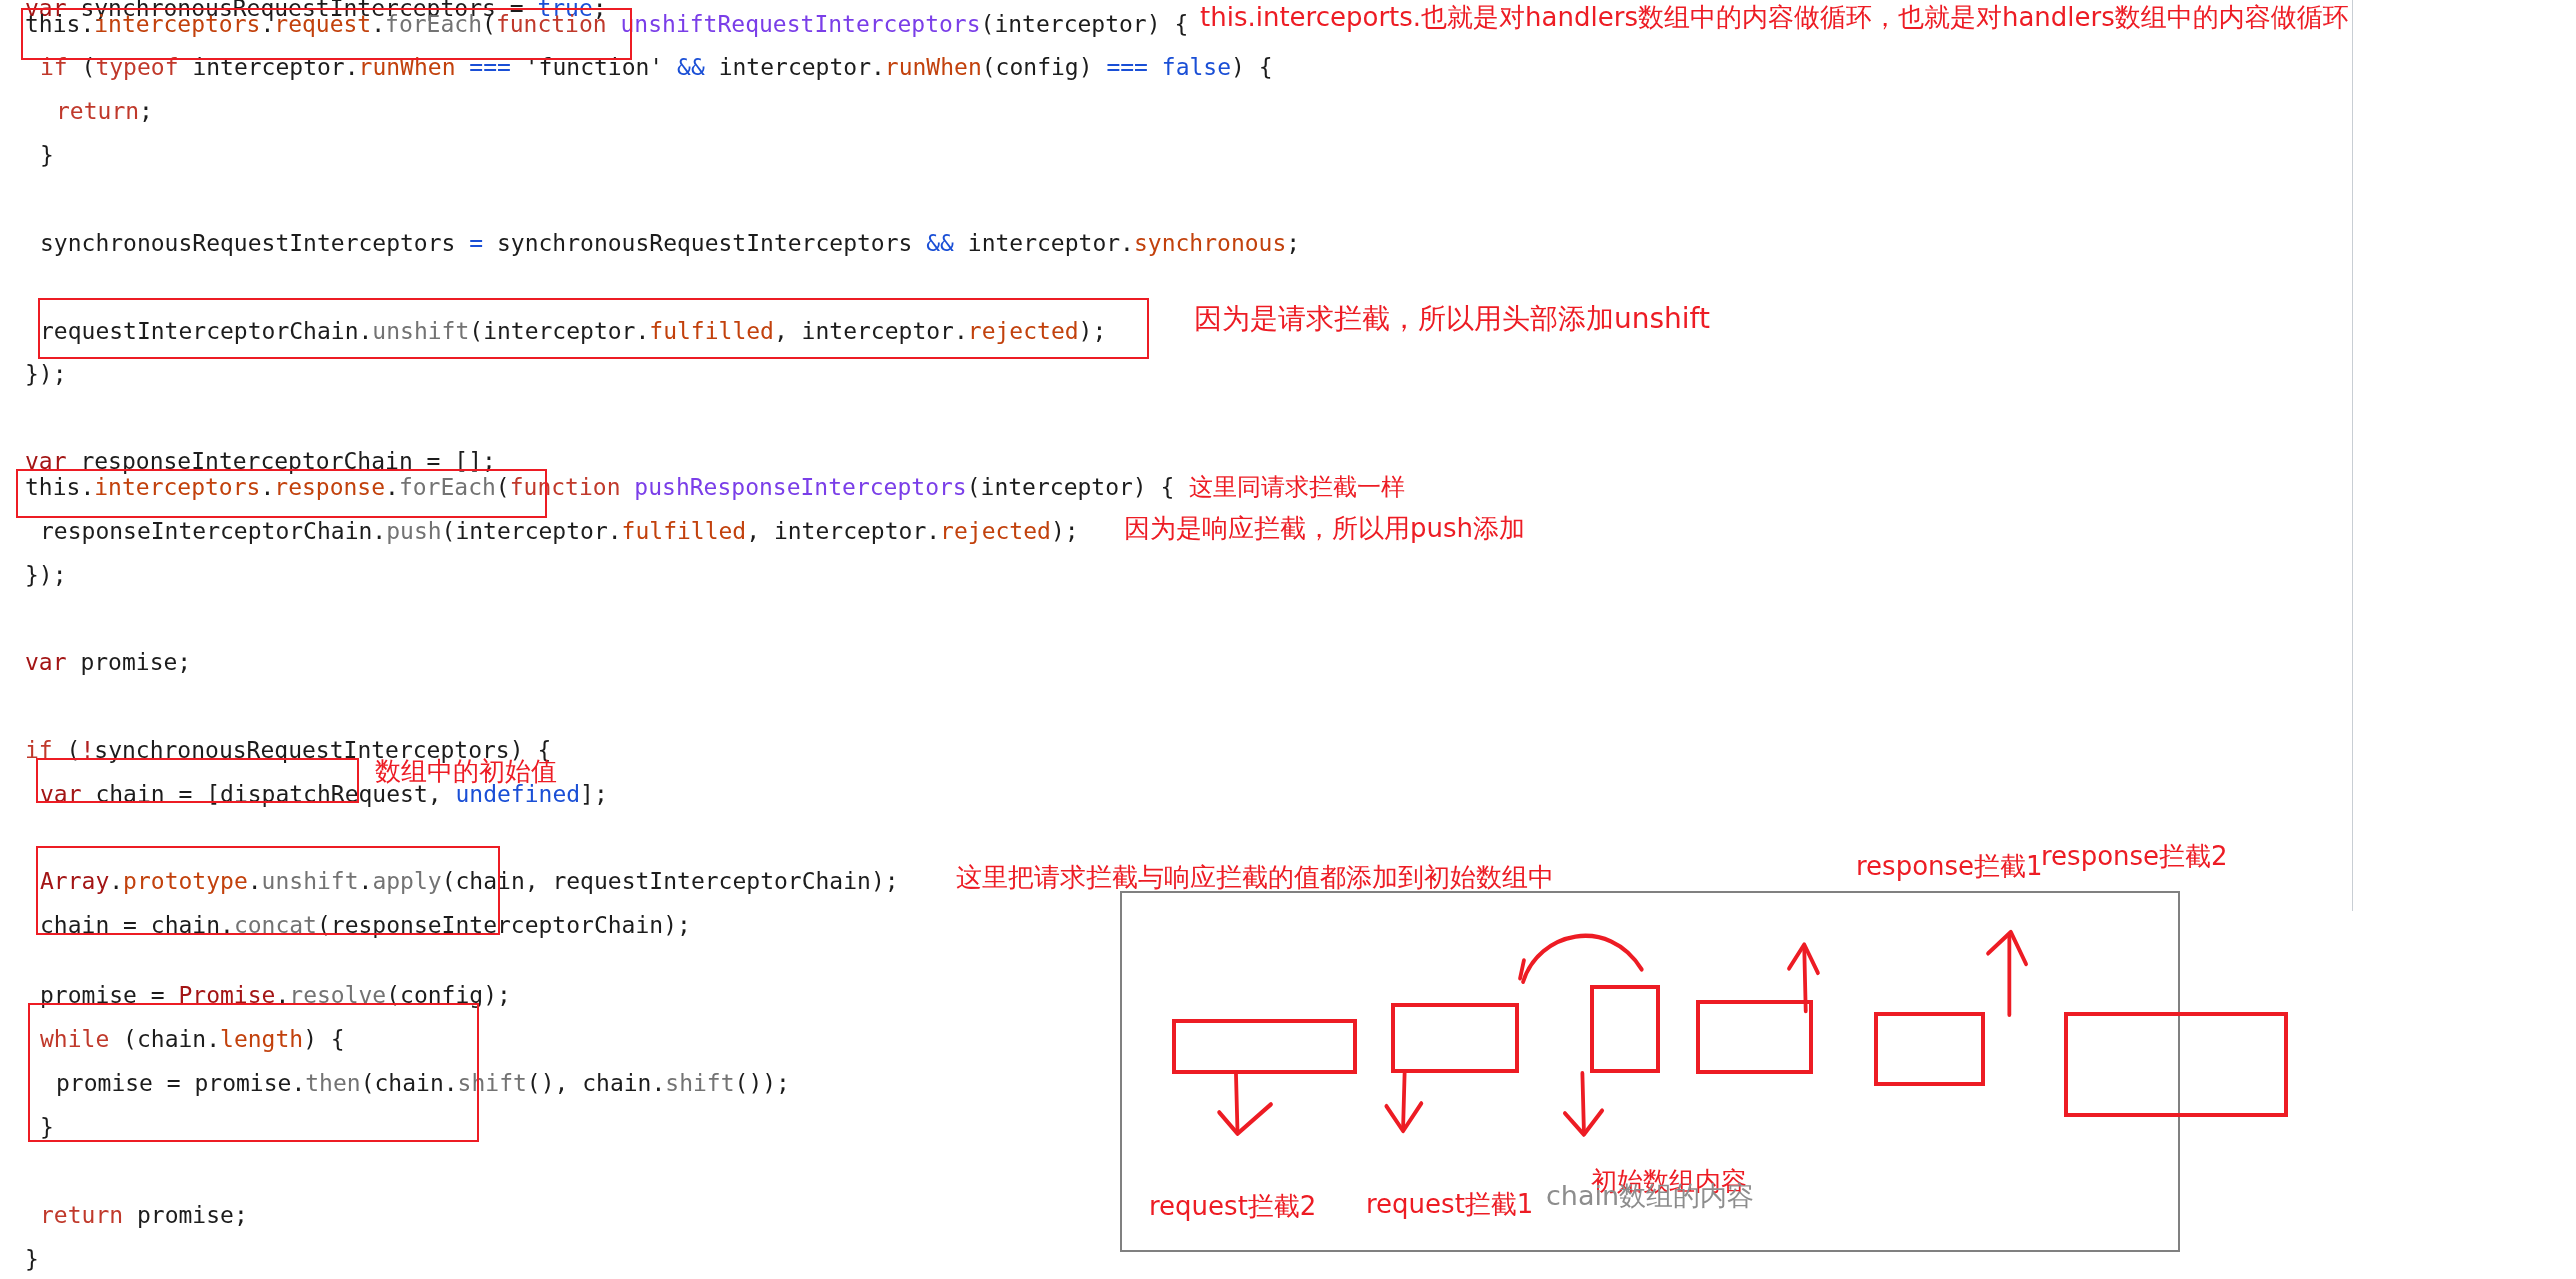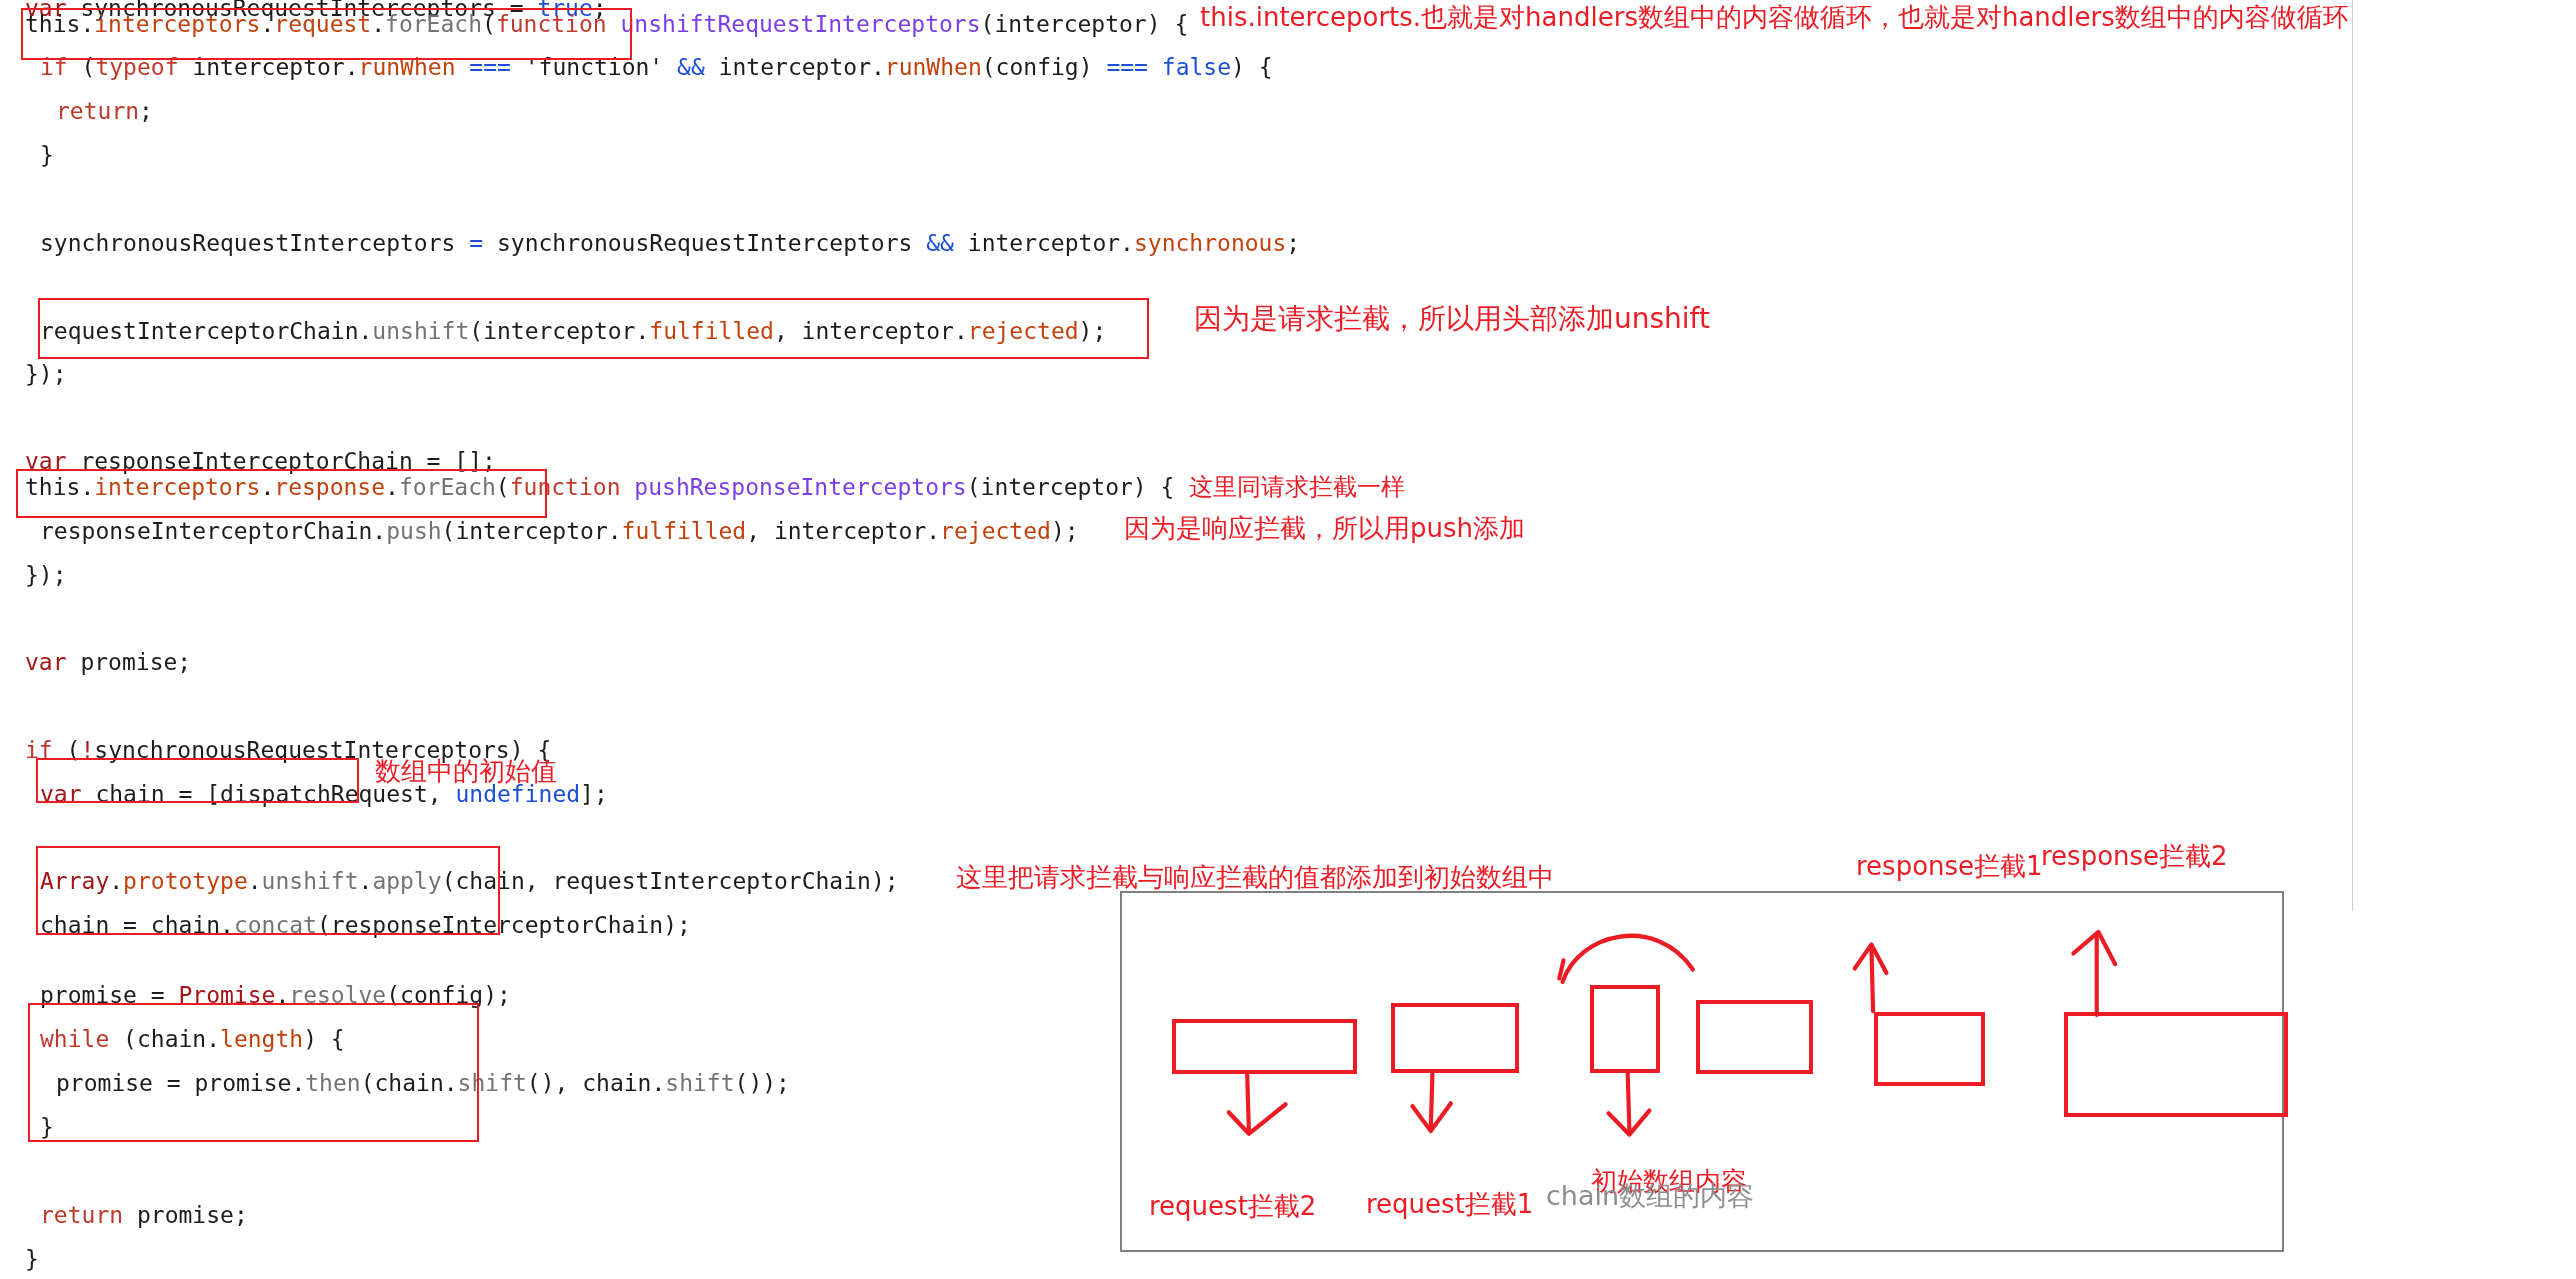--- a/index.html
+++ b/index.html
@@ -166,21 +166,21 @@
 
 <div class="v-rule" style="left:2352px; height:911px;"></div>
 
 <div class="annot" style="left:1200px; top:2.7px;   font-size:26px;">this.interceports.也就是对handlers数组中的内容做循环，也就是对handlers数组中的内容做循环</div>
 <div class="annot" style="left:1194px; top:304px; font-size:28px;">因为是请求拦截，所以用头部添加unshift</div>
 <div class="annot" style="left:1189px; top:474px; font-size:24px;">这里同请求拦截一样</div>
 <div class="annot" style="left:1124px; top:514px; font-size:26px;">因为是响应拦截，所以用push添加</div>
 <div class="annot" style="left:375px;  top:757px; font-size:26px;text-align:right;">数组中的初始值</div>
 <div class="annot" style="left:956px; top:863px; font-size:26px;">这里把请求拦截与响应拦截的值都添加到初始数组中</div>
 
-<div class="diagram" style="left:1120px; top:891px; width:1164px; height:361px;">
+<div class="diagram" style="left:1120px; top:891px; width:1060px; height:361px;">
 
   <svg class="dg-svg" viewBox="0 0 1390 402" preserveAspectRatio="none">
     <g stroke="#ed1c24" stroke-width="5" fill="none" stroke-linecap="round" stroke-linejoin="round">
 
       <path d="M 150 203 L 152 268"></path>
       <path d="M 128 247 L 152 271 L 196 238"></path>
 
       <path d="M 372 203 L 370 265"></path>
       <path d="M 348 240 L 370 268 L 394 237"></path>
 

